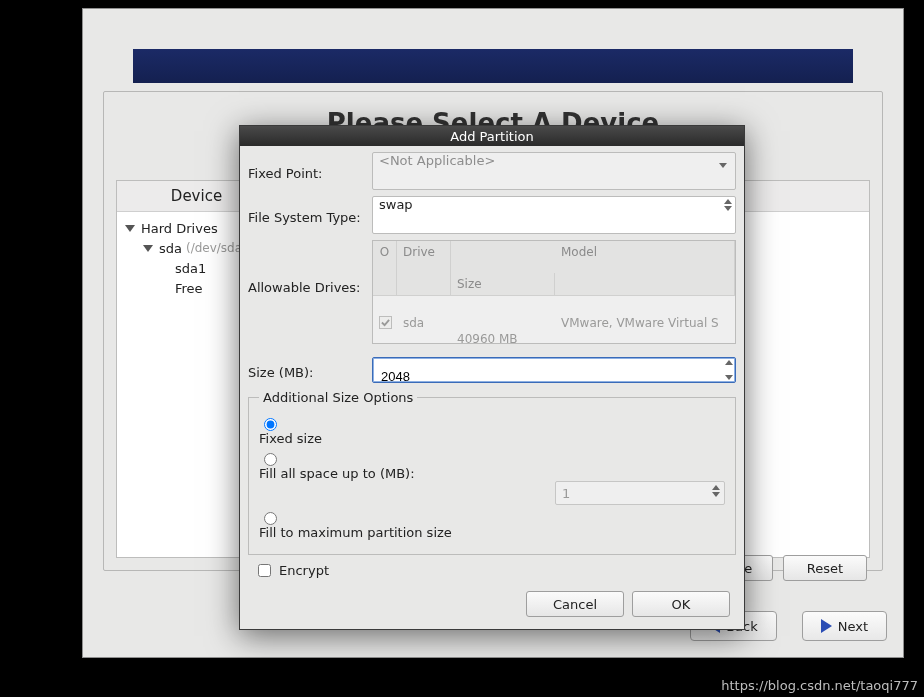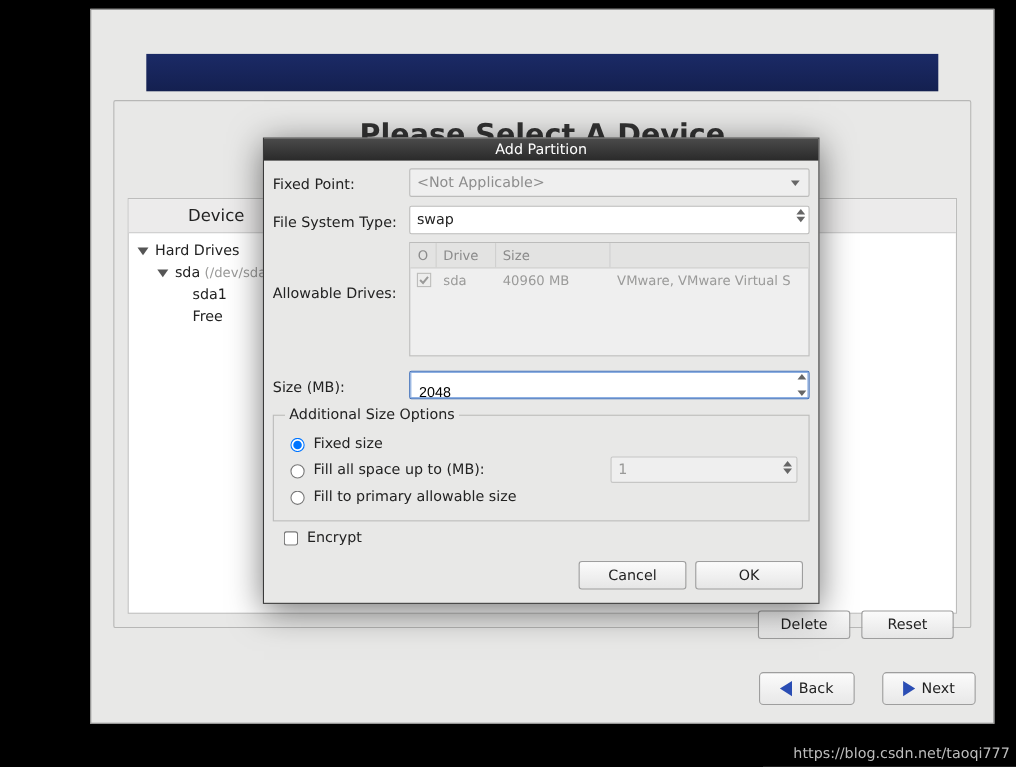--- a/index.html
+++ b/index.html
@@ -49,47 +49,47 @@
             border:1px solid #3a3a3a; box-shadow: 0 6px 30px rgba(0,0,0,.55); }
   .dialog-title { height:20px; background:linear-gradient(#4a4a4a,#2a2a2a); color:#fff;
                   font-weight:400; font-size:13px; display:flex; align-items:center; justify-content:center; }
   .dialog-body { padding:4px 8px 2px 8px; }
 
   .form-row { display:flex; align-items:center; margin:2px 0 6px 0; min-height:28px;}
   .form-row.tall { align-items:flex-start; min-height:110px; }
   .form-label { width:124px; padding:4px 6px 0 0; font-size:13px; }
   .form-field { flex:1; }
 
-  .combo { position:relative; height:26px; border:1px solid #bcbcbb; background:#fff; border-radius:2px;
-           display:flex; align-items:center; padding:0 24px 0 6px;}
+  .combo { position:relative; height:38px; border:1px solid #bcbcbb; background:#fff; border-radius:2px;
+           display:flex; align-items:flex-start; padding:0 24px 0 6px;}
   .combo.disabled { background:#efefef; color:#8d8d8d;}
   .combo .caret { position:absolute; right:4px; top:4px; width:16px; height:16px; display:flex;
                   align-items:center; justify-content:center;}
   .caret .dn { width:0;height:0;border-left:4px solid transparent;border-right:4px solid transparent;border-top:5px solid #666;}
   .combo .spin { position:absolute; right:3px; top:2px; display:flex; flex-direction:column; gap:2px;}
   .sp-up,.sp-dn{ width:0;height:0;border-left:4px solid transparent;border-right:4px solid transparent;}
   .sp-up{border-bottom:5px solid #666;} .sp-dn{border-top:5px solid #666;}
 
   .drive-box { border:1px solid #bcbcbb; background:#efefef; height:104px; display:flex; flex-direction:column;}
   .drive-head { display:flex; background:#e3e3e2; border-bottom:1px solid #d0d0cf; font-size:12px; color:#8b8b8b;}
   .drive-head .c { padding:4px 6px; border-right:1px solid #d0d0cf;}
-  .c-chk{width:24px;text-align:center;} .c-dr{width:54px;} .c-sz{width:104px;} .c-md{flex:1;border-right:none;}
+  .c-chk{width:24px;text-align:center;} .c-dr{width:54px;} .c-sz{width:104px;margin-top:32px;} .c-md{flex:1;border-right:none;}
   .drive-row { display:flex; font-size:12px; color:#9a9a99; align-items:center;}
   .drive-row .c{ padding:4px 6px;}
   .chk-dis { width:13px;height:13px;border:1px solid #bdbdbc;background:#ededec; display:inline-flex;align-items:center;justify-content:center;}
   .chk-dis svg{width:9px;height:9px;}
 
   .spinbox { position:relative; height:26px; border:1px solid #3a6bb8; background:#fff; border-radius:2px;
              display:flex; align-items:center; padding:12px 22px 0 6px; box-shadow: inset 0 0 0 1px #8db0e3;}
   .spinbox input { border:none; outline:none; width:100%; font-size:13px; background:transparent;}
   .spin-btns { position:absolute; right:2px; top:2px; bottom:2px; display:flex; flex-direction:column; justify-content:space-between;}
 
   fieldset.addl { border:1px solid #bcbcbb; margin:4px 0 6px 0; padding:6px 10px 10px 10px;}
   fieldset.addl legend{ font-size:13px; padding:0 4px;}
-  .radio-row{ display:flex; align-items:center; margin:4px 0; font-size:13px;}
+  .radio-row{ display:flex; align-items:flex-start; margin:4px 0; font-size:13px;flex-direction:column;}
   .radio-row input[type=radio]{ margin-right:8px;}
   .fillup-box{ margin-left:auto; width:170px; height:24px; border:1px solid #c6c6c5; background:#efefef;
                color:#9a9a99; display:flex; align-items:center; padding:0 20px 0 6px; position:relative; border-radius:2px;}
   .fillup-box .spin{ position:absolute; right:4px; top:3px; display:flex; flex-direction:column; gap:2px;}
 
   .check-row{ display:flex; align-items:center; margin:3px 0 3px 6px; font-size:13px;}
   .check-row input{ margin-right:8px;}
 
   .dialog-buttons{ display:flex; justify-content:flex-end; gap:8px; padding:8px 6px 10px 6px;}
   .dialog-buttons .btn{ width:98px; }
@@ -178,20 +178,21 @@
       </div>
 
       <div class="form-row tall">
         <div class="form-label" style="padding-top:40px">Allowable Drives:</div>
         <div class="form-field">
           <div class="drive-box">
             <div class="drive-head">
               <div class="c c-chk">O</div>
               <div class="c c-dr">Drive</div>
               <div class="c c-sz">Size</div>
+              <div class="c c-md">Model</div>
             </div>
             <div class="drive-row">
               <div class="c c-chk">
                 <span class="chk-dis">
                   <svg viewBox="0 0 10 10">
                       <path d="M1 5 L4 8 L9 2" fill="none" stroke="#9a9a99" stroke-width="2"></path>
                     </svg>
                 </span>
               </div>
               <div class="c c-dr">sda</div>
@@ -230,21 +231,21 @@
             <span>1</span>
             <span class="spin">
                 <span class="sp-up"></span>
                 <span class="sp-dn"></span>
               </span>
           </div>
         </div>
 
         <div class="radio-row">
           <input type="radio" name="sizeopt" style="">
-          <span>Fill to primary allowable size</span>
+          <span>Fill to maximum partition size</span>
         </div>
       </fieldset>
 
       <div class="check-row">
         <input type="checkbox" style="">
         <span>Encrypt</span>
       </div>
 
       <div class="dialog-buttons">
         <div class="btn">Cancel</div>

